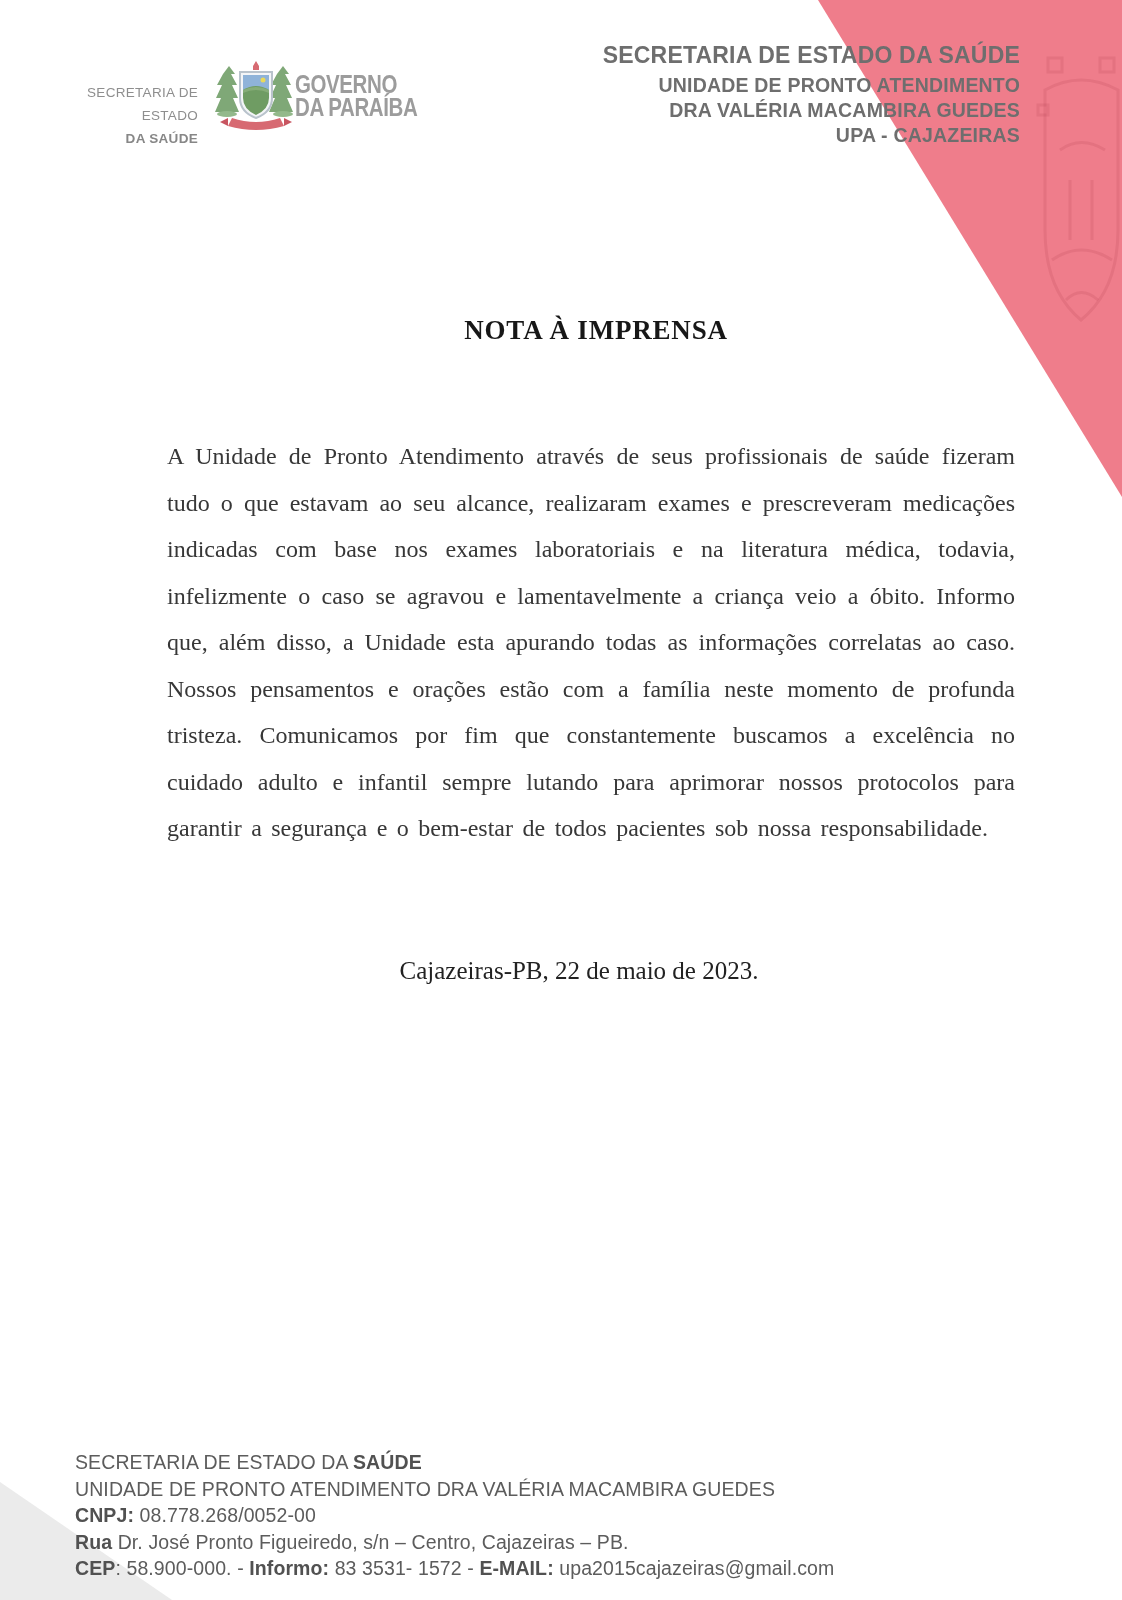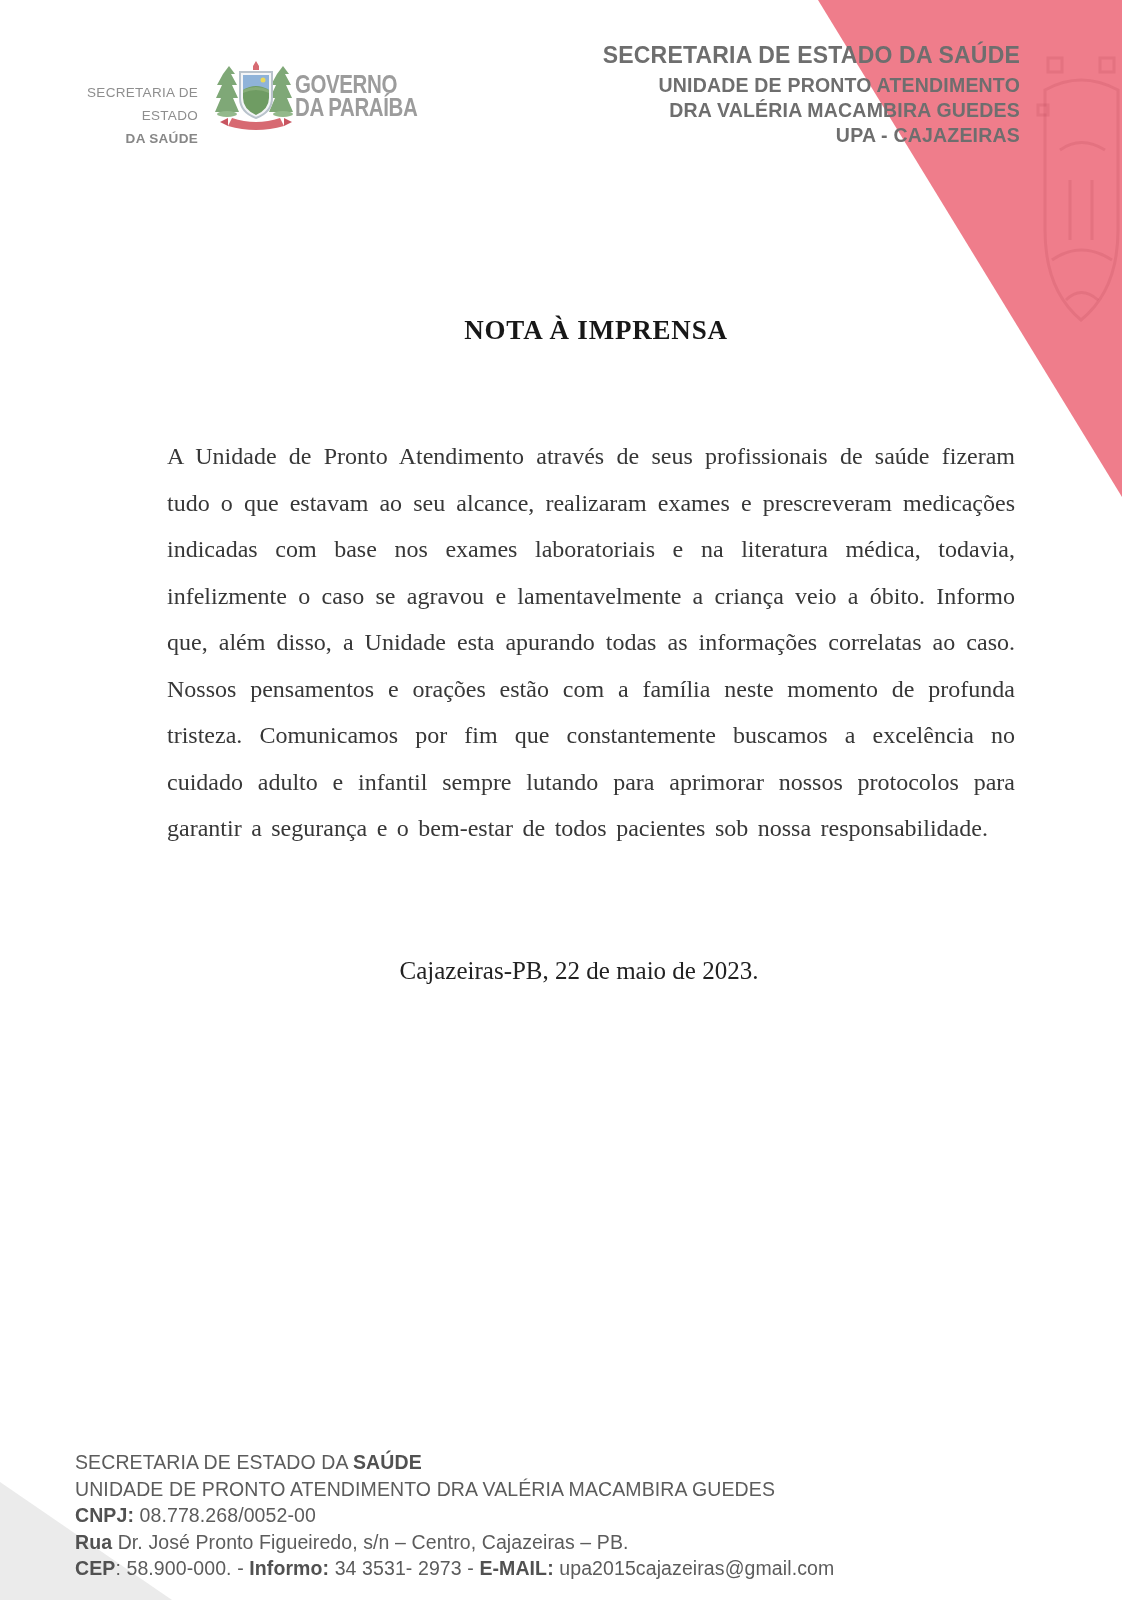--- a/index.html
+++ b/index.html
@@ -136,16 +136,16 @@
 
   <p class="doc-body">A Unidade de Pronto Atendimento através de seus profissionais de saúde fizeram tudo o que estavam ao seu alcance, realizaram exames e prescreveram medicações indicadas com base nos exames laboratoriais e na literatura médica, todavia, infelizmente o caso se agravou e lamentavelmente a criança veio a óbito. Informo que, além disso, a Unidade esta apurando todas as informações correlatas ao caso. Nossos pensamentos e orações estão com a família neste momento de profunda tristeza. Comunicamos por fim que constantemente buscamos a excelência no cuidado adulto e infantil sempre lutando para aprimorar nossos protocolos para garantir a segurança e o bem-estar de todos pacientes sob nossa responsabilidade.</p>
 
   <div class="doc-date">Cajazeiras-PB, 22 de maio de 2023.</div>
 
   <div class="doc-footer">
     <div><span>SECRETARIA DE ESTADO DA </span><span class="b">SAÚDE</span></div>
     <div><span>UNIDADE DE PRONTO ATENDIMENTO DRA VALÉRIA MACAMBIRA GUEDES</span></div>
     <div><span class="b">CNPJ:</span><span> 08.778.268/0052-00</span></div>
     <div><span class="b">Rua</span><span> Dr. José Pronto Figueiredo, s/n – Centro, Cajazeiras – PB.</span></div>
-    <div><span class="b">CEP</span><span>: 58.900-000. - </span><span class="b">Informo:</span><span> 34 3531- 2973 - </span><span class="b">E-MAIL:</span><span> upa2015cajazeiras@gmail.com</span></div>
+    <div><span class="b">CEP</span><span>: 58.900-000. - </span><span class="b">Informo:</span><span> 83 3531- 1572 - </span><span class="b">E-MAIL:</span><span> upa2015cajazeiras@gmail.com</span></div>
   </div>
 
 </div>
 
 </body></html>

